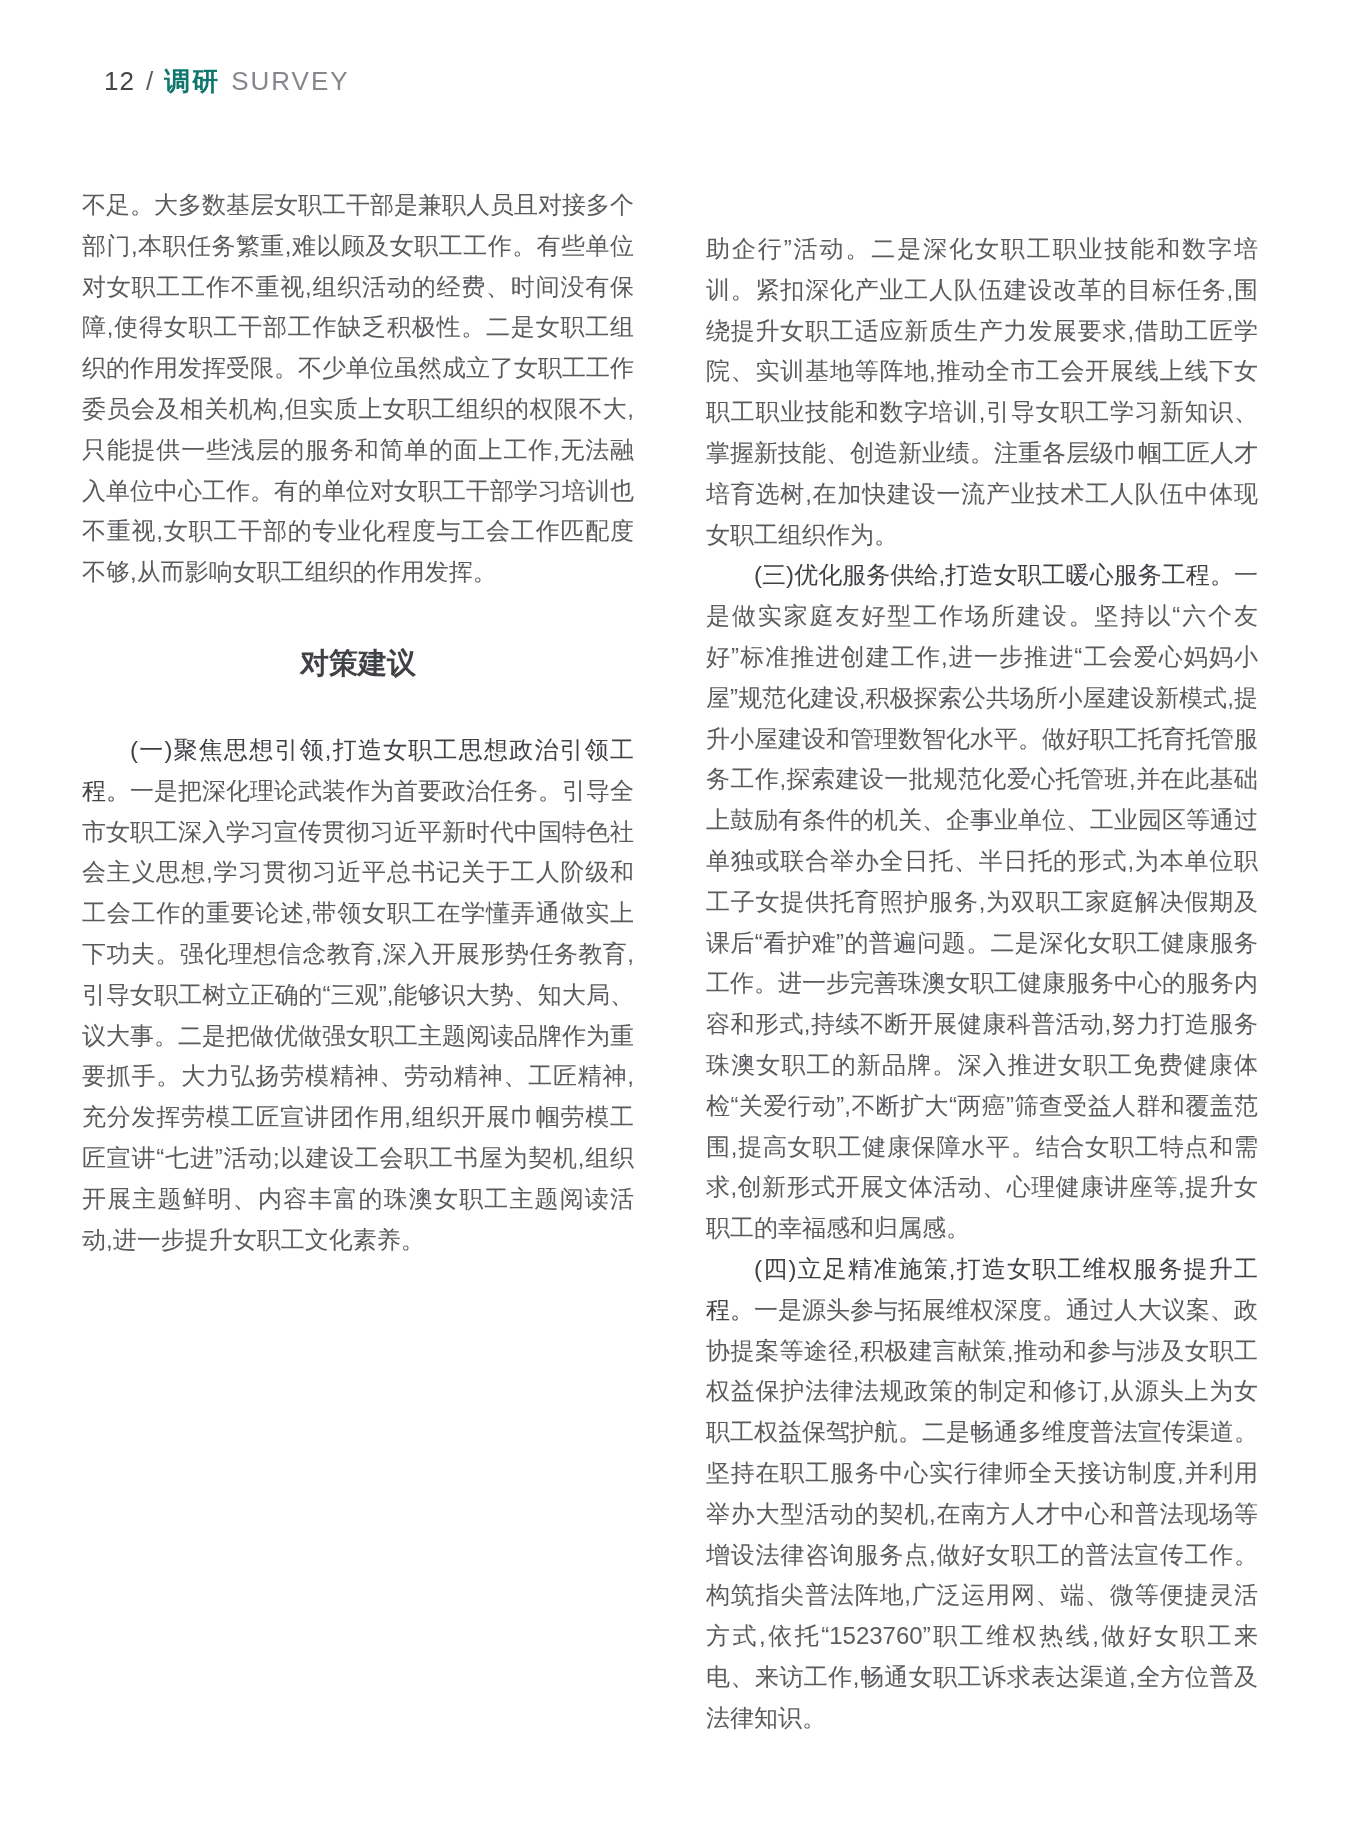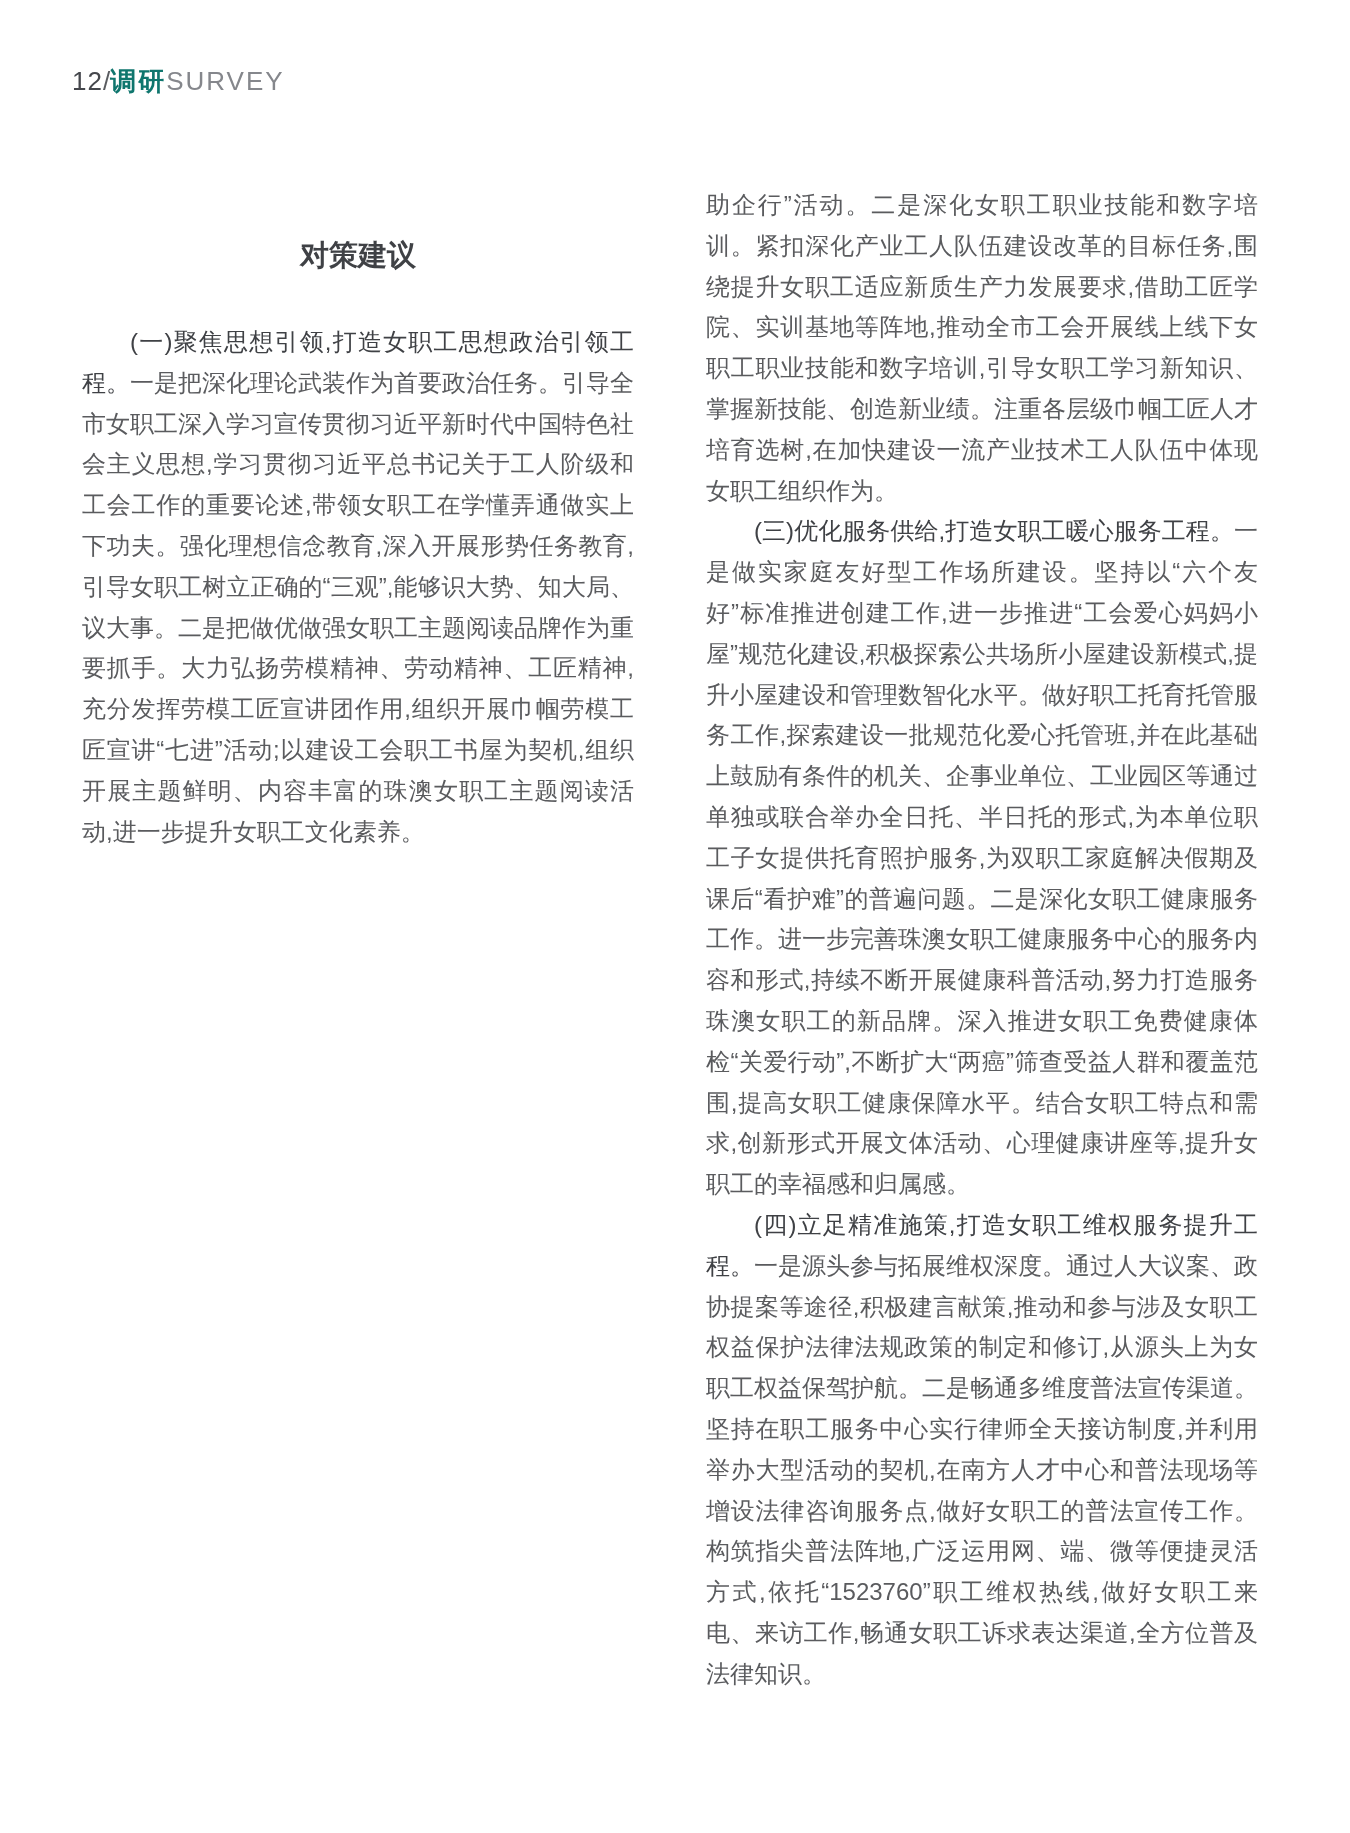--- a/index.html
+++ b/index.html
@@ -16,38 +16,39 @@
   }
   .page{
     position:relative;
     width:1350px;
     height:1833px;
     background:var(--bg);
     overflow:hidden;
   }
   .page-header{
     position:absolute;
-    left:72px;
+    left:104px;
     top:64px;
     font-size:26px;
     display:flex;
     align-items:baseline;
+    gap:11px;
     white-space:nowrap;
   }
   .page-number{color:#45474c;font-weight:normal;letter-spacing:1px;}
   .header-sep{color:#5a5c60;font-weight:300;}
   .section-cn{color:#0f766e;font-weight:bold;letter-spacing:2px;}
   .section-en{color:var(--header-muted);letter-spacing:2px;}
   .col{
     position:absolute;
     top:185px;
     width:552px;
   }
   .col-left{left:82px;}
-  .col-right{left:706px;}
+  .col-right{left:706px;margin-top:44px;}
   .body-para{
     margin:0;
     font-size:24px;
     line-height:40.8px;
     color:var(--body-text);
     text-align:justify;
     text-align-last:left;
   }
   .body-para.indent{text-indent:2em;}
   .lead-bold{
@@ -68,20 +69,21 @@
 
 <div class="page">
   <header class="page-header">
     <span class="page-number">12</span>
     <span class="header-sep">/</span>
     <span class="section-cn">调研</span>
     <span class="section-en">SURVEY</span>
   </header>
 
   <div class="col col-left">
+      <p class="body-para"><span>不足。大多数基层女职工干部是兼职人员且对接多个部门,本职任务繁重,难以顾及女职工工作。有些单位对女职工工作不重视,组织活动的经费、时间没有保障,使得女职工干部工作缺乏积极性。二是女职工组织的作用发挥受限。不少单位虽然成立了女职工工作委员会及相关机构,但实质上女职工组织的权限不大,只能提供一些浅层的服务和简单的面上工作,无法融入单位中心工作。有的单位对女职工干部学习培训也不重视,女职工干部的专业化程度与工会工作匹配度不够,从而影响女职工组织的作用发挥。</span></p>
       <h2 class="section-heading">对策建议</h2>
       <p class="body-para indent"><span class="lead-bold">(一)聚焦思想引领,打造女职工思想政治引领工程。</span><span>一是把深化理论武装作为首要政治任务。引导全市女职工深入学习宣传贯彻习近平新时代中国特色社会主义思想,学习贯彻习近平总书记关于工人阶级和工会工作的重要论述,带领女职工在学懂弄通做实上下功夫。强化理想信念教育,深入开展形势任务教育,引导女职工树立正确的“三观”,能够识大势、知大局、议大事。二是把做优做强女职工主题阅读品牌作为重要抓手。大力弘扬劳模精神、劳动精神、工匠精神,充分发挥劳模工匠宣讲团作用,组织开展巾帼劳模工匠宣讲“七进”活动;以建设工会职工书屋为契机,组织开展主题鲜明、内容丰富的珠澳女职工主题阅读活动,进一步提升女职工文化素养。</span></p>
     </div>
   <div class="col col-right">
       <p class="body-para"><span>助企行”活动。二是深化女职工职业技能和数字培训。紧扣深化产业工人队伍建设改革的目标任务,围绕提升女职工适应新质生产力发展要求,借助工匠学院、实训基地等阵地,推动全市工会开展线上线下女职工职业技能和数字培训,引导女职工学习新知识、掌握新技能、创造新业绩。注重各层级巾帼工匠人才培育选树,在加快建设一流产业技术工人队伍中体现女职工组织作为。</span></p>
       <p class="body-para indent"><span class="lead-bold">(三)优化服务供给,打造女职工暖心服务工程。</span><span>一是做实家庭友好型工作场所建设。坚持以“六个友好”标准推进创建工作,进一步推进“工会爱心妈妈小屋”规范化建设,积极探索公共场所小屋建设新模式,提升小屋建设和管理数智化水平。做好职工托育托管服务工作,探索建设一批规范化爱心托管班,并在此基础上鼓励有条件的机关、企事业单位、工业园区等通过单独或联合举办全日托、半日托的形式,为本单位职工子女提供托育照护服务,为双职工家庭解决假期及课后“看护难”的普遍问题。二是深化女职工健康服务工作。进一步完善珠澳女职工健康服务中心的服务内容和形式,持续不断开展健康科普活动,努力打造服务珠澳女职工的新品牌。深入推进女职工免费健康体检“关爱行动”,不断扩大“两癌”筛查受益人群和覆盖范围,提高女职工健康保障水平。结合女职工特点和需求,创新形式开展文体活动、心理健康讲座等,提升女职工的幸福感和归属感。</span></p>
       <p class="body-para indent"><span class="lead-bold">(四)立足精准施策,打造女职工维权服务提升工程。</span><span>一是源头参与拓展维权深度。通过人大议案、政协提案等途径,积极建言献策,推动和参与涉及女职工权益保护法律法规政策的制定和修订,从源头上为女职工权益保驾护航。二是畅通多维度普法宣传渠道。坚持在职工服务中心实行律师全天接访制度,并利用举办大型活动的契机,在南方人才中心和普法现场等增设法律咨询服务点,做好女职工的普法宣传工作。构筑指尖普法阵地,广泛运用网、端、微等便捷灵活方式,依托“1523760”职工维权热线,做好女职工来电、来访工作,畅通女职工诉求表达渠道,全方位普及法律知识。</span></p>
     </div>
 </div>
 

